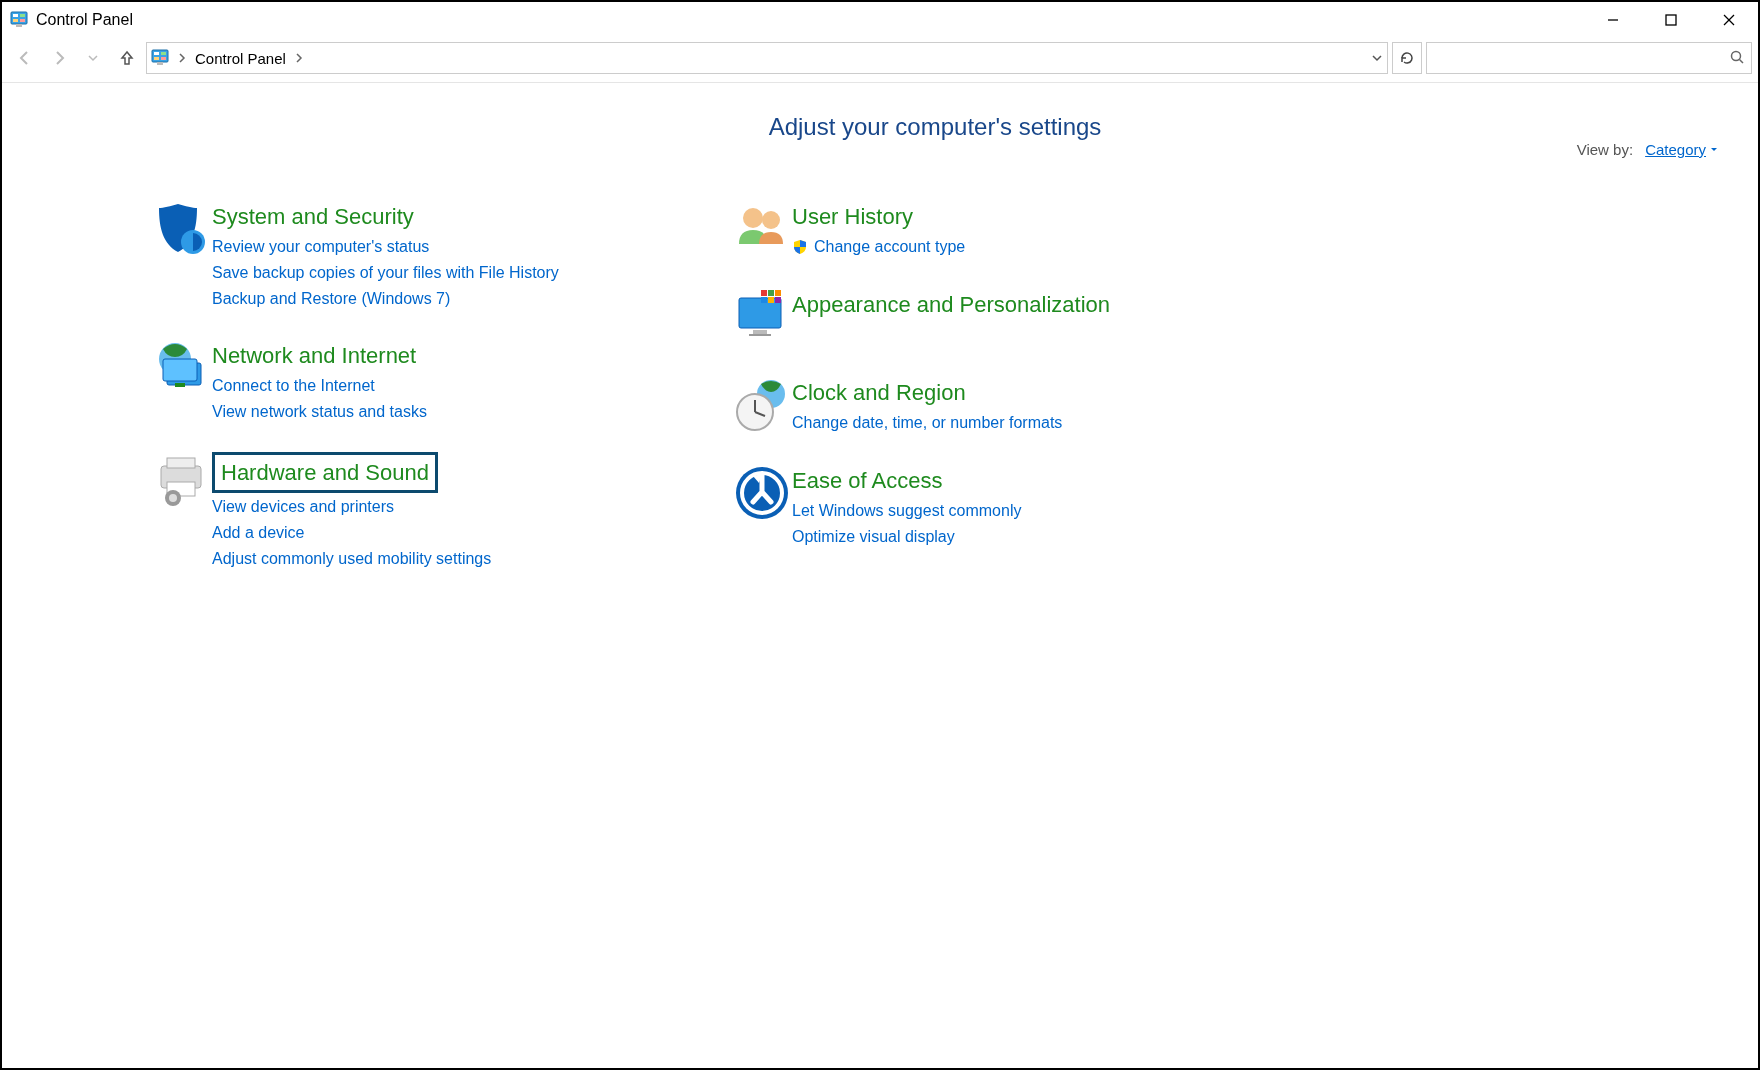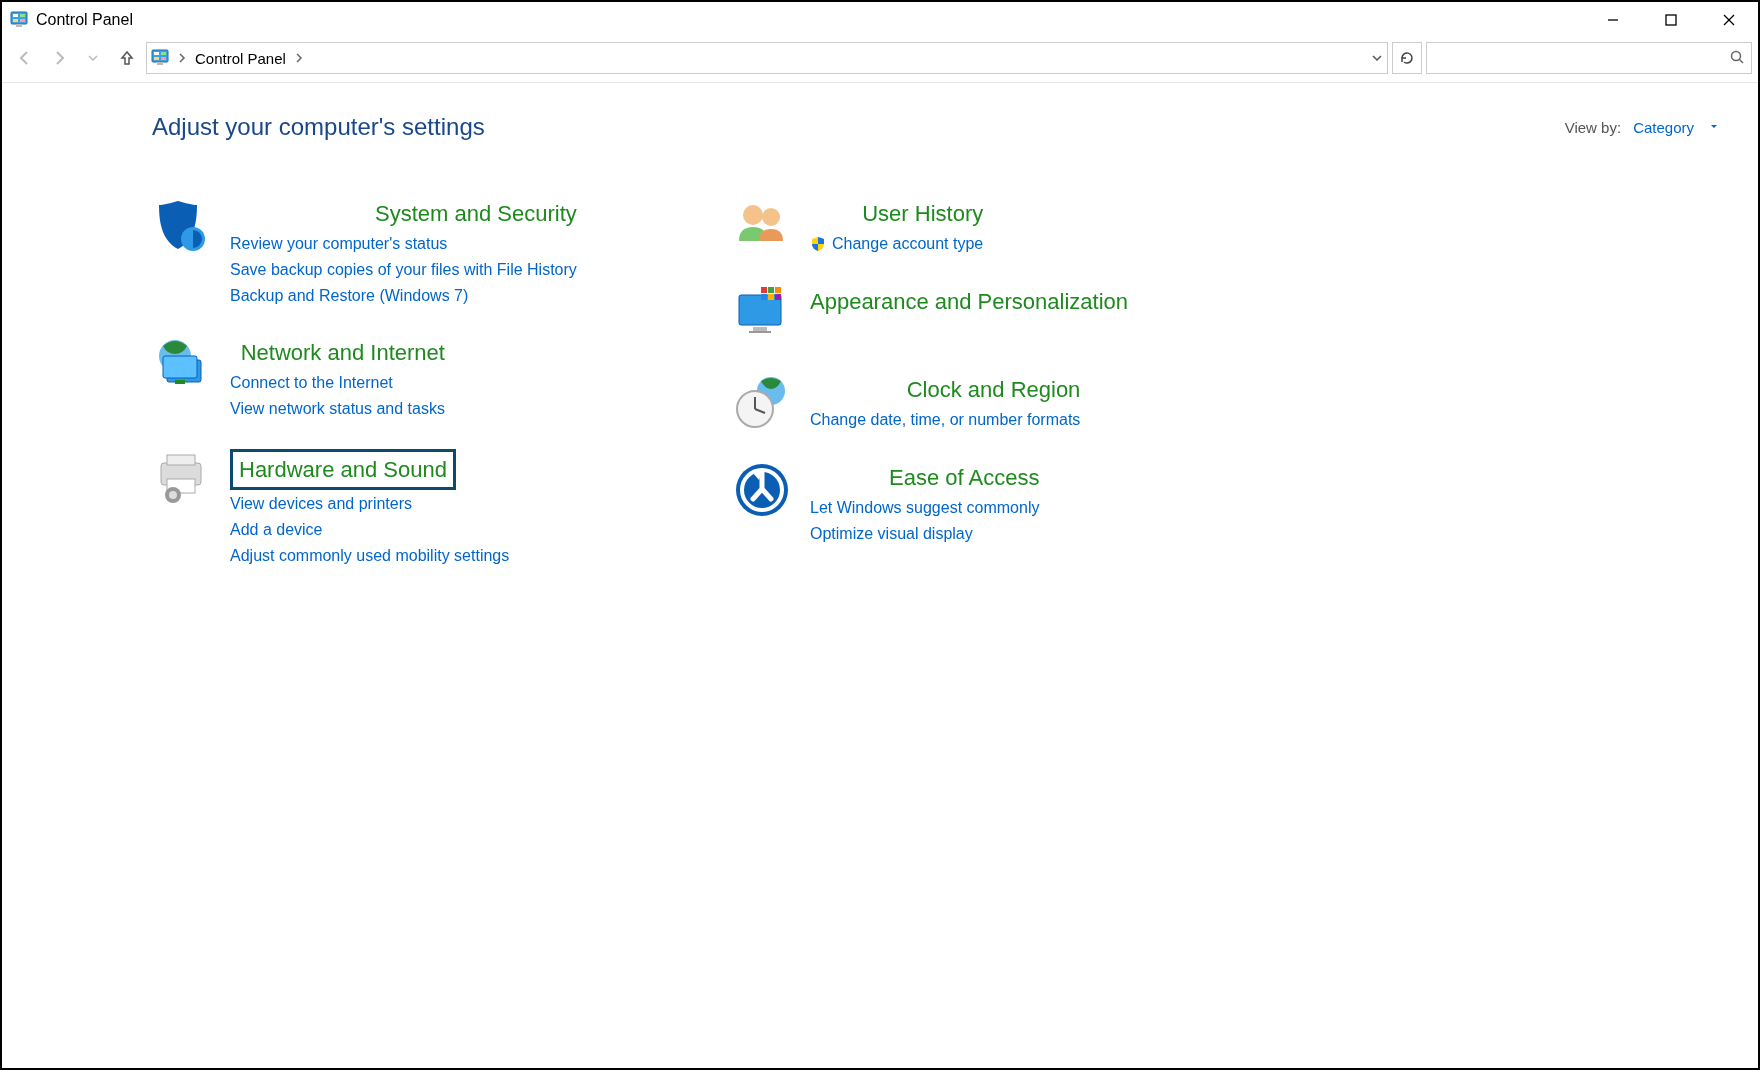--- a/index.html
+++ b/index.html
@@ -20,30 +20,30 @@
   .addr{flex:1;display:flex;align-items:center;border:1px solid #ccc;height:30px;padding:0 4px;gap:8px;}
   .addr .cp-icon{width:18px;height:18px;display:flex;align-items:center;justify-content:center;}
   .addr .crumb{font-size:15px;color:#000;}
   .addr .sep{color:#666;display:flex;align-items:center;}
   .addr-right{margin-left:auto;display:flex;gap:2px;align-items:center;color:#555;}
   .refresh{width:28px;height:30px;border:1px solid #ccc;display:flex;align-items:center;justify-content:center;color:#444;}
   .searchbox{display:flex;align-items:center;border:1px solid #ccc;height:30px;width:312px;padding:0 6px;color:#888;justify-content:flex-end;}
 
   
   .content{padding:30px 40px 0 150px;}
-  .page-header{display:flex;align-items:center;margin-bottom:56px;}
+  .page-header{display:flex;align-items:center;margin-bottom:42px;flex-direction:column;}
   .page-title{color:#19478a;font-size:24px;}
   .viewby{margin-left:auto;display:flex;align-items:flex-end;gap:12px;font-size:15px;}
   .viewby-label{color:#555;}
-  .viewby-value{color:#0066cc;display:flex;align-items:center;gap:16px;}
+  .viewby-value{color:#0066cc;display:flex;align-items:center;gap:4px;text-decoration:underline;}
 
   .cols{display:flex;gap:60px;}
   .col{display:flex;flex-direction:column;gap:28px;width:520px;}
 
-  .category{display:flex;gap:18px;text-align:right;}
+  .category{display:flex;}
   .cat-icon{width:60px;height:60px;flex-shrink:0;display:flex;align-items:flex-start;justify-content:center;}
   .cat-body{display:flex;flex-direction:column;gap:2px;line-height:1.5;}
   .cat-title{color:#1e8a1e;font-size:22px;}
   .cat-title.highlighted{border:3px solid #0c4a6e;padding:1px 6px;display:inline-block;width:fit-content;}
   .cat-link{color:#0066cc;font-size:16px;display:flex;align-items:center;gap:6px;}
   .shield-mini{width:16px;height:16px;display:inline-flex;}
 
 </style>
 </head>
 <body>

